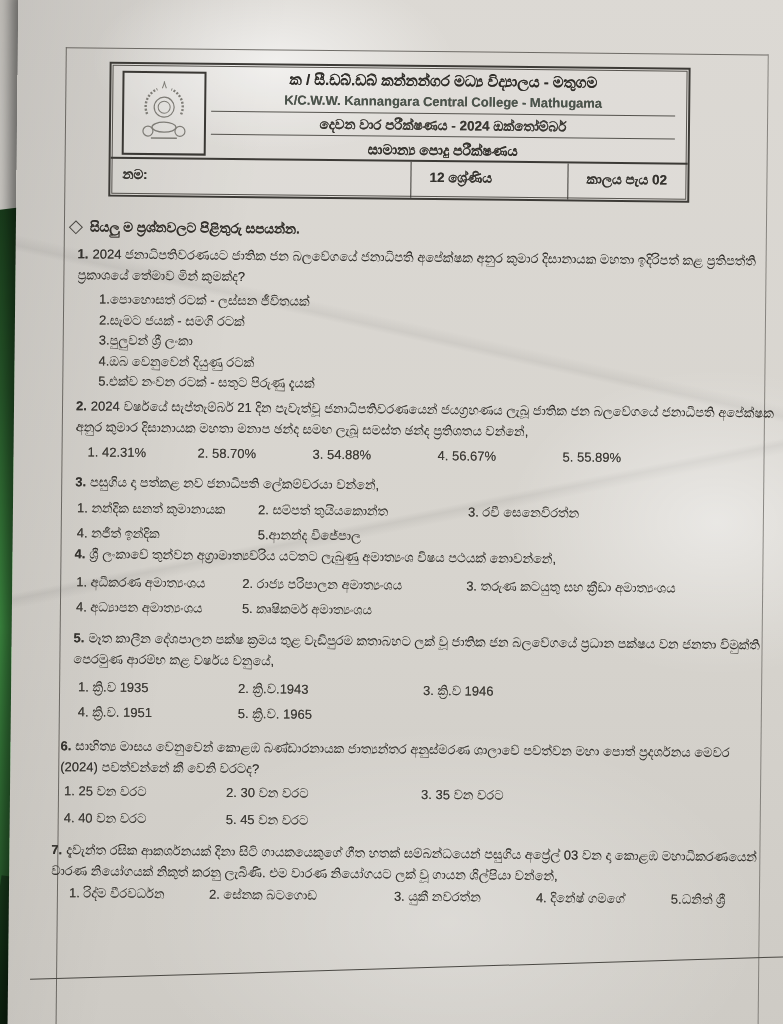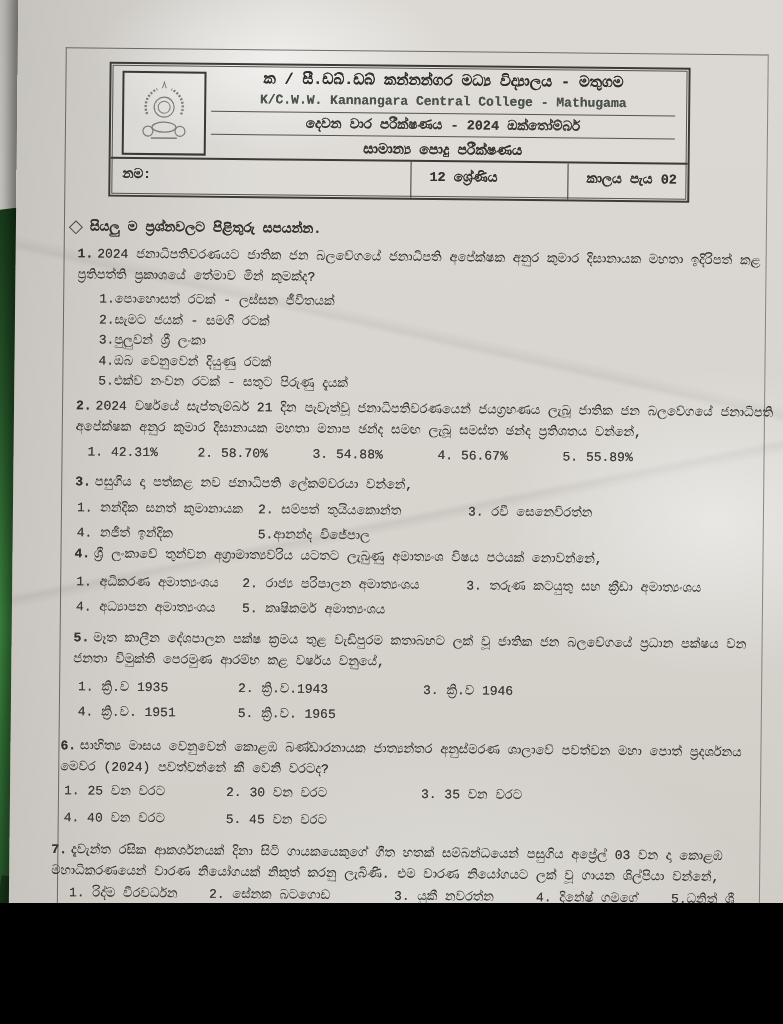--- a/index.html
+++ b/index.html
@@ -1,17 +1,17 @@
 <!DOCTYPE html>
 <html lang="si"><head>
 <meta charset="utf-8">
 <style>
   html,body{margin:0;padding:0;background:#000;}
-  .photo{position:relative;width:783px;height:903px;overflow:hidden;
-    background:#0b0b0b;font-family:Liberation Mono, monospace;}
+  .photo{position:relative;width:783px;height:1024px;overflow:hidden;
+    background:#0b0b0b;font-family:Liberation Sans, sans-serif;}
   
   .bg-green{position:absolute;left:-14px;top:110px;width:60px;height:940px;
     transform:rotate(1.6deg);
     background:linear-gradient(180deg,#122e14 0%,#27582a 30%,#3f8f43 55%,#2f6b33 80%,#1c421f 100%);}
   .bg-green2{position:absolute;left:-10px;top:880px;width:80px;height:160px;
     transform:rotate(8deg);background:linear-gradient(180deg,#1c421f,#0e2410);}
   
   .under-sheet{position:absolute;left:-30px;top:-44px;width:270px;height:240px;
     transform:rotate(-7deg);background:linear-gradient(120deg,#b9b6b1,#d6d4cf 60%,#c4c2bd);}
   

